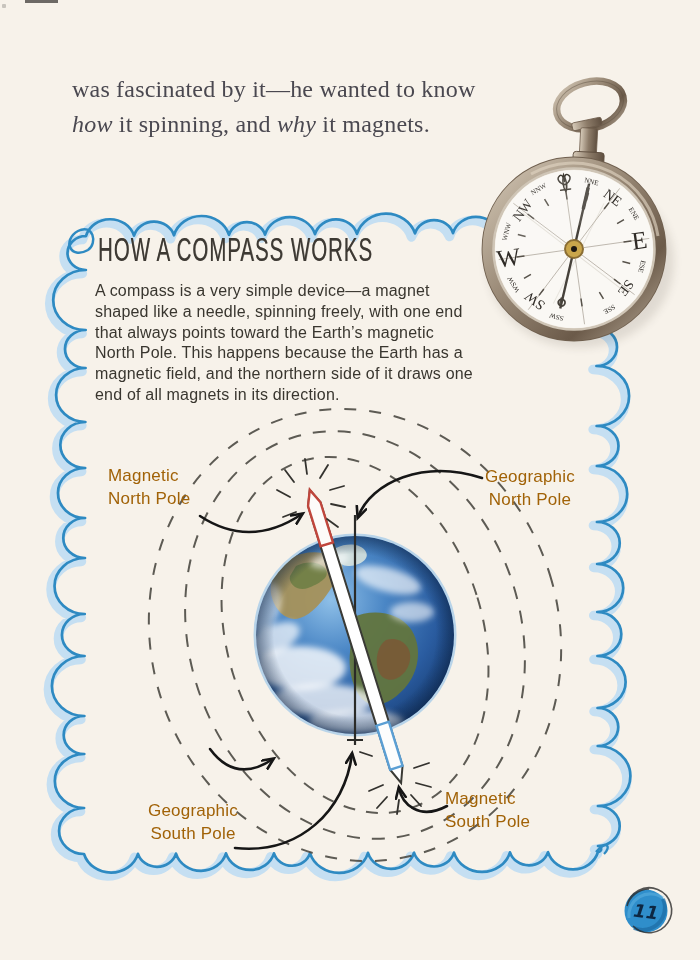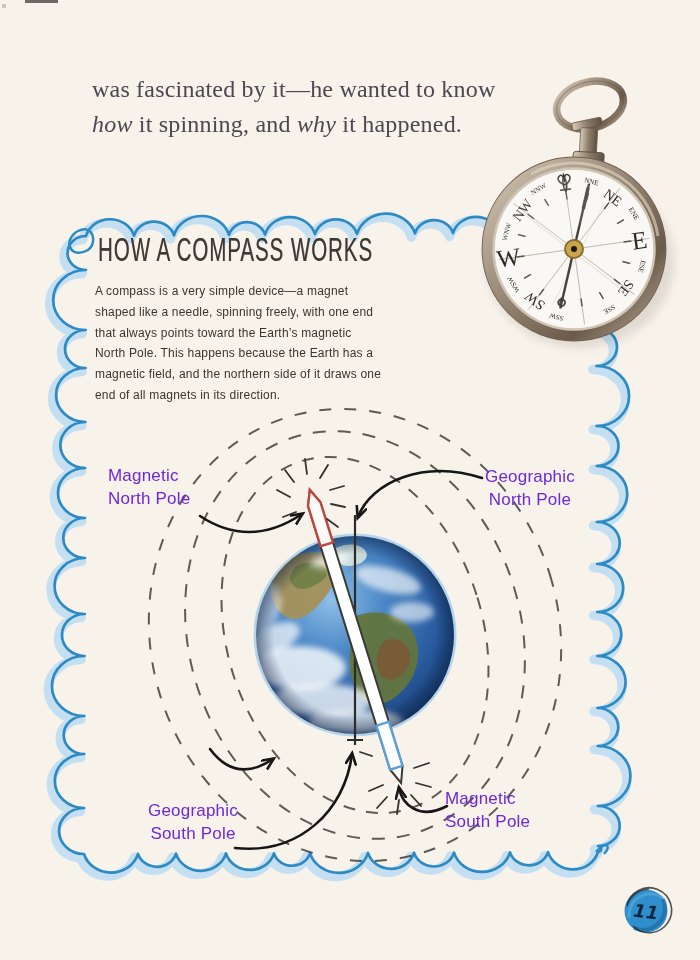--- a/index.html
+++ b/index.html
@@ -9,45 +9,45 @@
     font-family:"Liberation Sans",sans-serif;
   }
   
   .artifact-line{position:absolute;left:25px;top:0;width:33px;height:3px;background:#55514e;opacity:.85;}
   .artifact-dot{position:absolute;left:2px;top:4px;width:4px;height:4px;background:#9a968f;opacity:.5;border-radius:1px;}
 
   
   .intro{
     position:absolute;left:72px;top:72px;width:480px;
     font-family:"Liberation Serif",serif;font-size:24px;line-height:35px;
-    color:#4a4850;letter-spacing:.2px;margin-left:20px;
+    color:#4a4850;letter-spacing:.2px;
   }
   .intro .it{font-style:italic;}
 
   
   .layer{position:absolute;left:0;top:0;width:700px;height:960px;}
 
   
   .box-heading{
     position:absolute;left:98px;top:234px;
     font-family:"Liberation Sans",sans-serif;font-size:32px;line-height:30px;
     color:#3d3933;letter-spacing:1.5px;white-space:nowrap;
     transform:scaleX(.64) scaleY(1.02);transform-origin:left top;
     text-shadow:.5px 0 0 rgba(61,57,51,.55);
   }
   
   .box-body{
     position:absolute;left:95px;top:281px;width:440px;
-    font-size:12px;line-height:20.8px;color:#39362f;letter-spacing:.2px;
+    font-size:16px;line-height:20.8px;color:#39362f;letter-spacing:.2px;
     white-space:pre-line;
   }
 
   
   .dlabel{
-    position:absolute;font-size:17px;line-height:23px;color:#6d28d9;
+    position:absolute;font-size:17px;line-height:23px;color:#a16207;
     letter-spacing:.2px;white-space:pre-line;
   }
   .lbl-magnetic-north{left:108px;top:464px;width:120px;text-align:left;}
   .lbl-geographic-north{left:482px;top:465px;width:96px;text-align:center;}
   .lbl-magnetic-field{left:88px;top:725px;width:140px;}
   .lbl-geographic-south{left:145px;top:799px;width:96px;text-align:center;}
   .lbl-magnetic-south{left:445px;top:787px;width:100px;text-align:left;}
 
   
   .compass{position:absolute;left:468px;top:56px;width:232px;height:302px;}
@@ -58,21 +58,21 @@
 </head>
 <body>
 
 <div id="page">
 
   <div class="artifact-line"></div>
   <div class="artifact-dot"></div>
 
   <div class="intro">
     <span>was fascinated by it—he wanted to know</span><br>
-    <span class="it">how</span><span> it spinning, and </span><span class="it">why</span><span> it happened.</span>
+    <span class="it">how</span><span> it spinning, and </span><span class="it">why</span><span> it magnets.</span>
   </div>
 
   <svg class="layer" viewBox="0 0 700 960">
     <path id="wavy-shadow" fill="none" stroke="#c5dff2" stroke-width="9.5" stroke-linecap="round" stroke-linejoin="round" transform="translate(-3.5,3.5)" d="M86,236 A25.0,23.0 0 0 1 134.0,235.6 A20.8,19.1 0 0 1 174.0,235.3 A28.6,26.3 0 0 1 229.0,234.9 A18.7,17.2 0 0 1 265.0,234.6 A26.0,23.9 0 0 1 315.0,234.2 A21.8,20.1 0 0 1 357.0,233.9 A30.2,27.7 0 0 1 415.0,233.4 A19.8,18.2 0 0 1 453.0,233.1 A23.9,22.0 0 0 1 499.0,232.8 A25.0,23.0 0 0 1 547.0,232.4 A20.8,19.1 0 0 1 587.0,232.1 A4.7,4.3 0 0 1 596.0,232.0 A22.9,21.0 0 0 1 596.1,276.0 A27.0,24.9 0 0 1 596.3,328.0 A19.8,18.2 0 0 1 596.4,366.0 A31.2,28.7 0 0 1 596.6,426.0 A20.8,19.1 0 0 1 596.8,466.0 A29.1,26.8 0 0 1 596.9,522.0 A21.8,20.1 0 0 1 597.1,564.0 A25.0,23.0 0 0 1 597.2,612.0 A22.9,21.0 0 0 1 597.4,656.0 A27.0,24.9 0 0 1 597.5,708.0 A19.8,18.2 0 0 1 597.7,746.0 A31.2,28.7 0 0 1 597.9,806.0 A20.8,19.1 0 0 1 598.0,846.0 A3.1,2.9 0 0 1 598.0,852.0 A26.0,23.9 0 0 1 548.0,852.2 A19.8,18.2 0 0 1 510.0,852.3 A29.1,26.8 0 0 1 454.0,852.6 A20.8,19.1 0 0 1 414.0,852.7 A23.9,22.0 0 0 1 368.0,852.9 A30.2,27.7 0 0 1 310.0,853.1 A18.7,17.2 0 0 1 274.0,853.3 A25.0,23.0 0 0 1 226.0,853.4 A26.0,23.9 0 0 1 176.0,853.6 A19.8,18.2 0 0 1 138.0,853.8 A28.1,25.8 0 0 1 84.0,854.0 A23.9,22.0 0 0 1 84.1,808.0 A28.1,25.8 0 0 1 84.3,754.0 A19.8,18.2 0 0 1 84.4,716.0 A31.2,28.7 0 0 1 84.6,656.0 A21.8,20.1 0 0 1 84.8,614.0 A29.1,26.8 0 0 1 85.0,558.0 A20.8,19.1 0 0 1 85.1,518.0 A26.0,23.9 0 0 1 85.2,468.0 A23.9,22.0 0 0 1 85.4,422.0 A28.1,25.8 0 0 1 85.6,368.0 A19.8,18.2 0 0 1 85.7,330.0 A31.2,28.7 0 0 1 85.9,270.0 A17.7,16.3 0 0 1 86.0,236.0 "></path>
     <path id="wavy-main" fill="none" stroke="#2e8ac2" stroke-width="2.7" stroke-linecap="round" stroke-linejoin="round" d="M86,236 A25.0,23.0 0 0 1 134.0,235.6 A20.8,19.1 0 0 1 174.0,235.3 A28.6,26.3 0 0 1 229.0,234.9 A18.7,17.2 0 0 1 265.0,234.6 A26.0,23.9 0 0 1 315.0,234.2 A21.8,20.1 0 0 1 357.0,233.9 A30.2,27.7 0 0 1 415.0,233.4 A19.8,18.2 0 0 1 453.0,233.1 A23.9,22.0 0 0 1 499.0,232.8 A25.0,23.0 0 0 1 547.0,232.4 A20.8,19.1 0 0 1 587.0,232.1 A4.7,4.3 0 0 1 596.0,232.0 A22.9,21.0 0 0 1 596.1,276.0 A27.0,24.9 0 0 1 596.3,328.0 A19.8,18.2 0 0 1 596.4,366.0 A31.2,28.7 0 0 1 596.6,426.0 A20.8,19.1 0 0 1 596.8,466.0 A29.1,26.8 0 0 1 596.9,522.0 A21.8,20.1 0 0 1 597.1,564.0 A25.0,23.0 0 0 1 597.2,612.0 A22.9,21.0 0 0 1 597.4,656.0 A27.0,24.9 0 0 1 597.5,708.0 A19.8,18.2 0 0 1 597.7,746.0 A31.2,28.7 0 0 1 597.9,806.0 A20.8,19.1 0 0 1 598.0,846.0 A3.1,2.9 0 0 1 598.0,852.0 A26.0,23.9 0 0 1 548.0,852.2 A19.8,18.2 0 0 1 510.0,852.3 A29.1,26.8 0 0 1 454.0,852.6 A20.8,19.1 0 0 1 414.0,852.7 A23.9,22.0 0 0 1 368.0,852.9 A30.2,27.7 0 0 1 310.0,853.1 A18.7,17.2 0 0 1 274.0,853.3 A25.0,23.0 0 0 1 226.0,853.4 A26.0,23.9 0 0 1 176.0,853.6 A19.8,18.2 0 0 1 138.0,853.8 A28.1,25.8 0 0 1 84.0,854.0 A23.9,22.0 0 0 1 84.1,808.0 A28.1,25.8 0 0 1 84.3,754.0 A19.8,18.2 0 0 1 84.4,716.0 A31.2,28.7 0 0 1 84.6,656.0 A21.8,20.1 0 0 1 84.8,614.0 A29.1,26.8 0 0 1 85.0,558.0 A20.8,19.1 0 0 1 85.1,518.0 A26.0,23.9 0 0 1 85.2,468.0 A23.9,22.0 0 0 1 85.4,422.0 A28.1,25.8 0 0 1 85.6,368.0 A19.8,18.2 0 0 1 85.7,330.0 A31.2,28.7 0 0 1 85.9,270.0 A17.7,16.3 0 0 1 86.0,236.0 "></path>
 
     <path d="M88,250 C70,260 62,240 78,231 C93,223 98,243 88,250" fill="none" stroke="#2e8ac2" stroke-width="2.5"></path>
     <path d="M596,852 C606,840 612,846 604,854" fill="none" stroke="#2e8ac2" stroke-width="2.3"></path>
   </svg>
 

